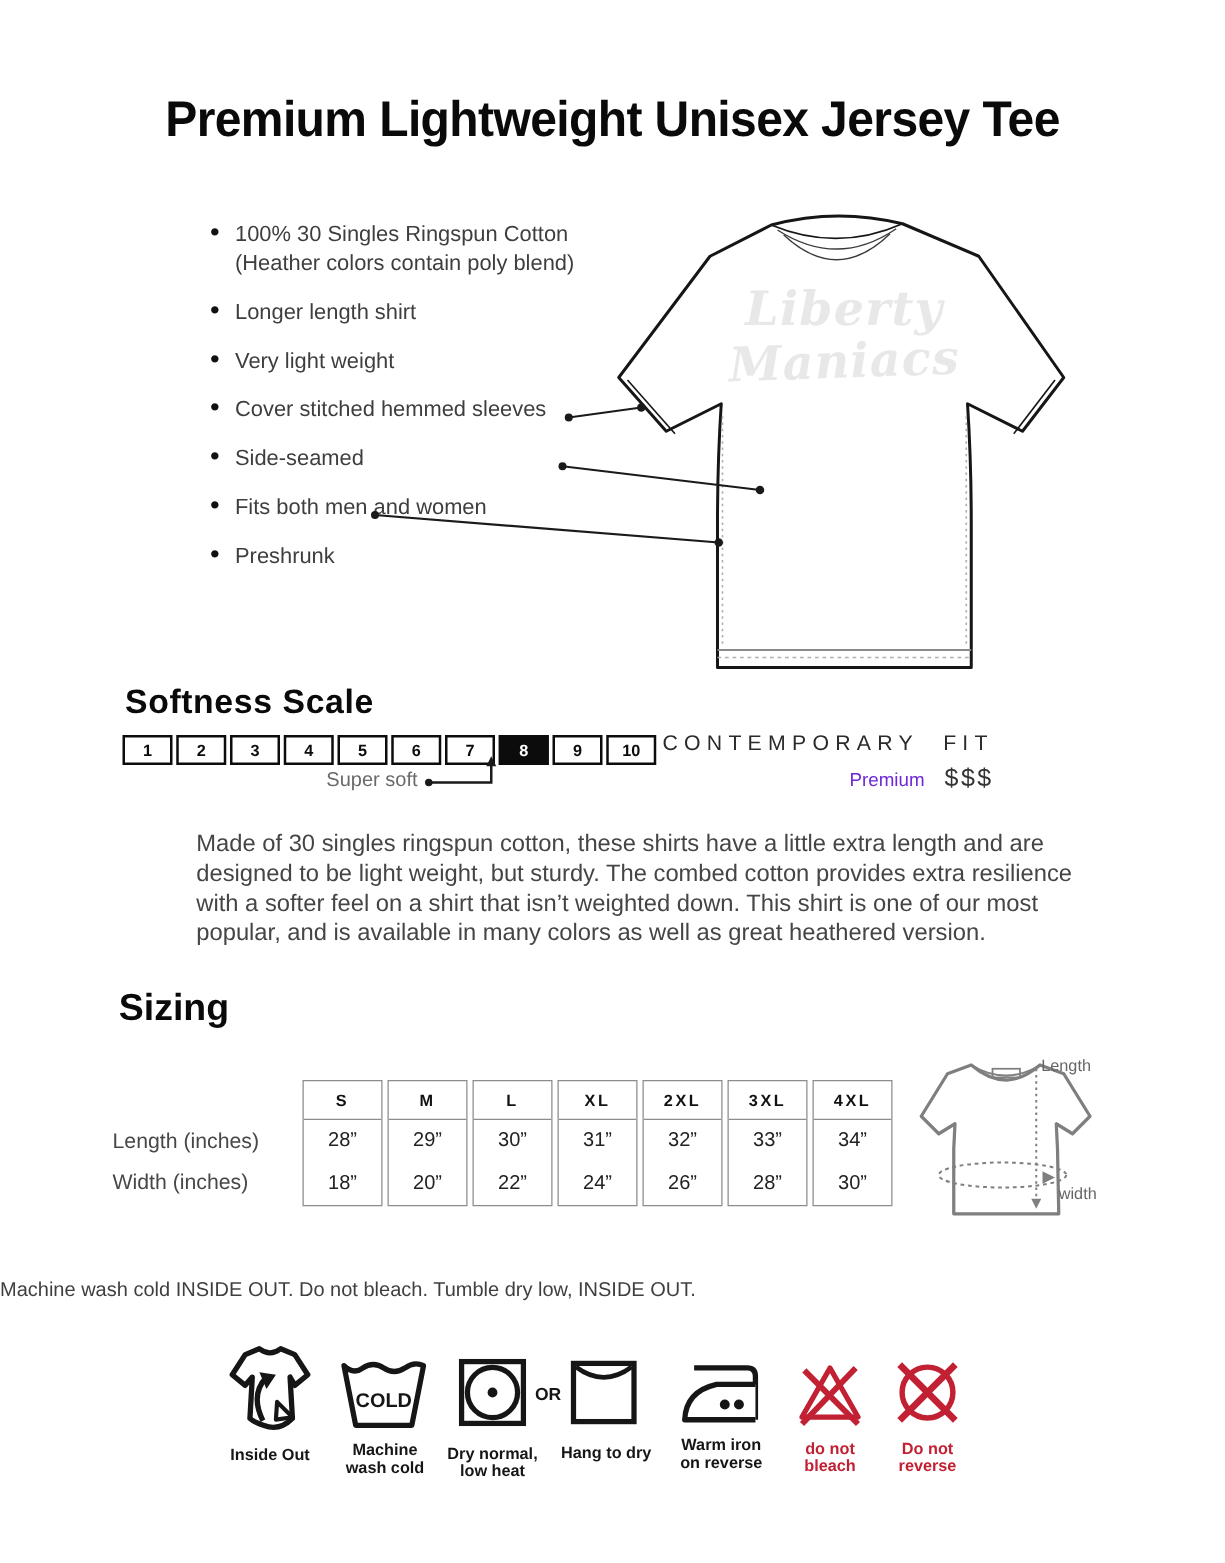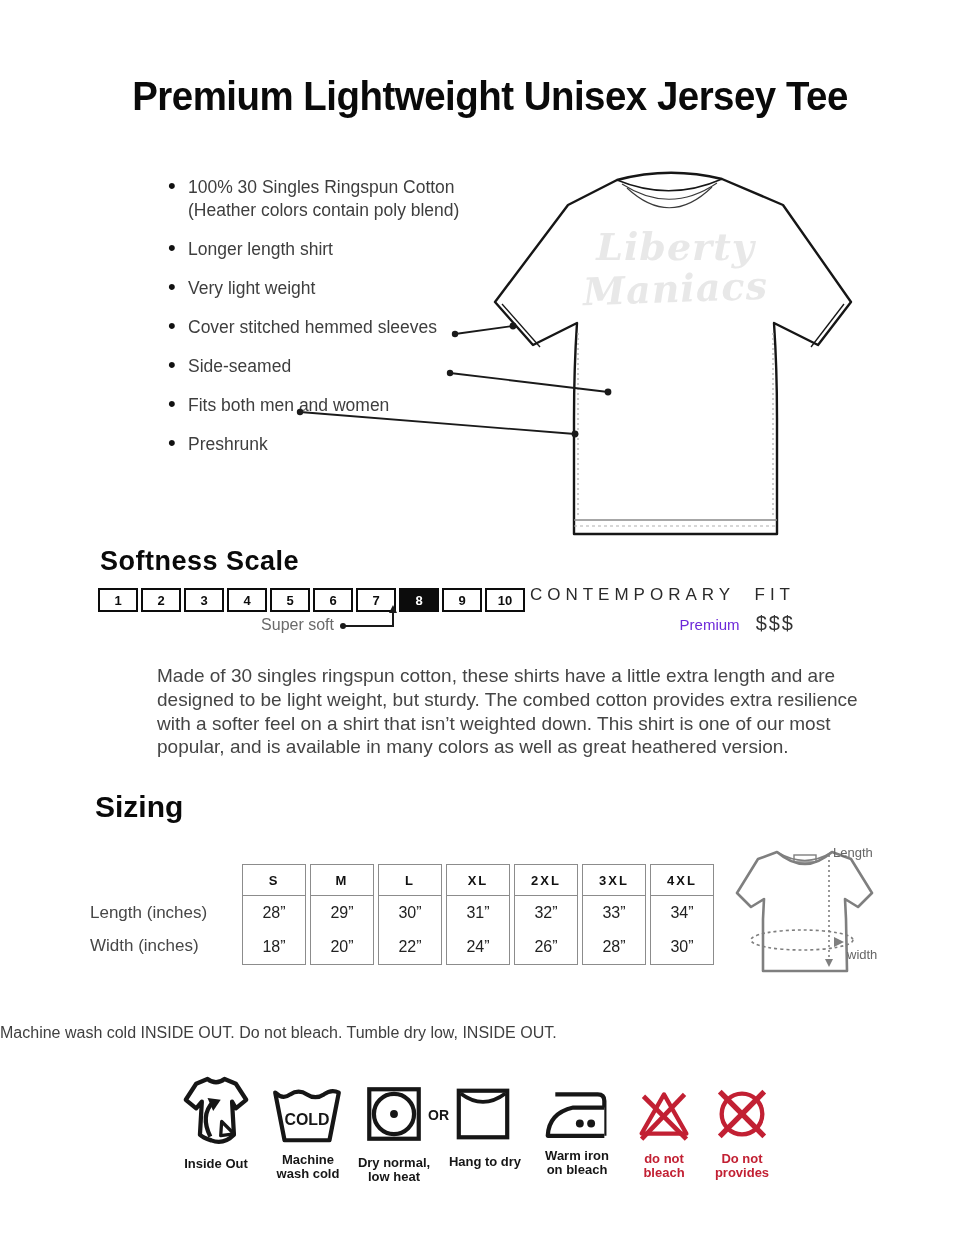--- a/index.html
+++ b/index.html
@@ -230,36 +230,36 @@
   <div class="abs icon-label" style="left:440px;top:1155px;width:90px">Hang to dry</div>
 
   <svg class="abs" style="left:544px;top:1090px" width="66" height="52" viewBox="0 0 70 54">
     <path d="M12,4 H57 Q64,4 64,11 V48" fill="none" stroke="#161616" stroke-width="4.5"></path>
     <path d="M64,48 H4 Q5,24 31,18 H64" fill="#fff" stroke="#161616" stroke-width="4.5" stroke-linejoin="round"></path>
     <circle cx="38" cy="35" r="4.2" fill="#161616"></circle>
     <circle cx="50" cy="35" r="4.2" fill="#161616"></circle>
   </svg>
   <div class="abs icon-label" style="left:532px;top:1149px;width:90px">
     <div>Warm iron</div>
-    <div>on bleach</div>
+    <div>on reverse</div>
   </div>
 
   <svg class="abs" style="left:636px;top:1084px" width="56" height="60" viewBox="0 0 60 64">
     <path d="M30,11 L54,53 H6 Z" fill="none" stroke="#c22033" stroke-width="4.5" stroke-linejoin="round"></path>
     <line x1="8" y1="13" x2="54" y2="59" stroke="#c22033" stroke-width="5"></line>
     <line x1="52" y1="11" x2="6" y2="59" stroke="#c22033" stroke-width="5"></line>
   </svg>
   <div class="abs icon-label red" style="left:620px;top:1152px;width:88px">
     <div>do not</div>
     <div>bleach</div>
   </div>
 
   <svg class="abs" style="left:710px;top:1084px" width="64" height="60" viewBox="0 0 66 62">
     <circle cx="33" cy="31" r="21" fill="none" stroke="#c22033" stroke-width="4.5"></circle>
     <line x1="10" y1="8" x2="56" y2="54" stroke="#c22033" stroke-width="5.5"></line>
     <line x1="56" y1="8" x2="10" y2="54" stroke="#c22033" stroke-width="5.5"></line>
   </svg>
   <div class="abs icon-label red" style="left:698px;top:1152px;width:88px">
     <div>Do not</div>
-    <div>provides</div>
+    <div>reverse</div>
   </div>
 
 </div>
 
 </body></html>

